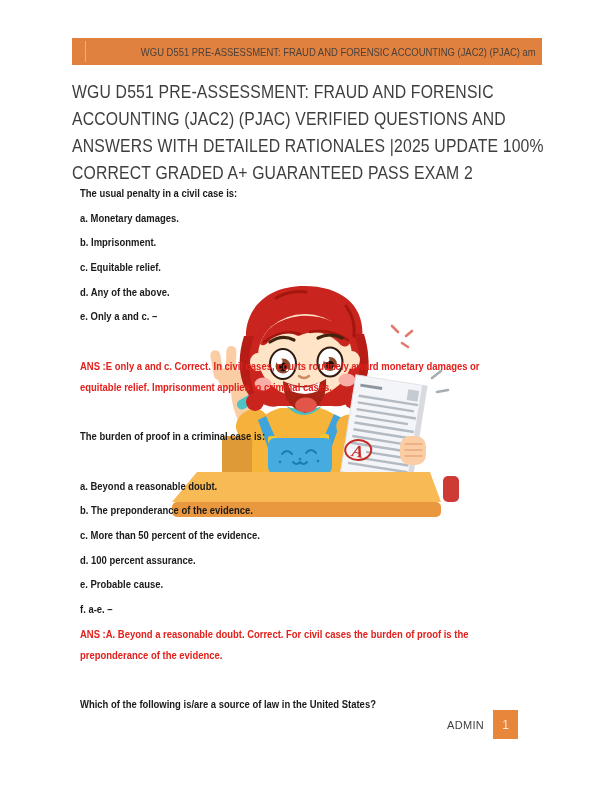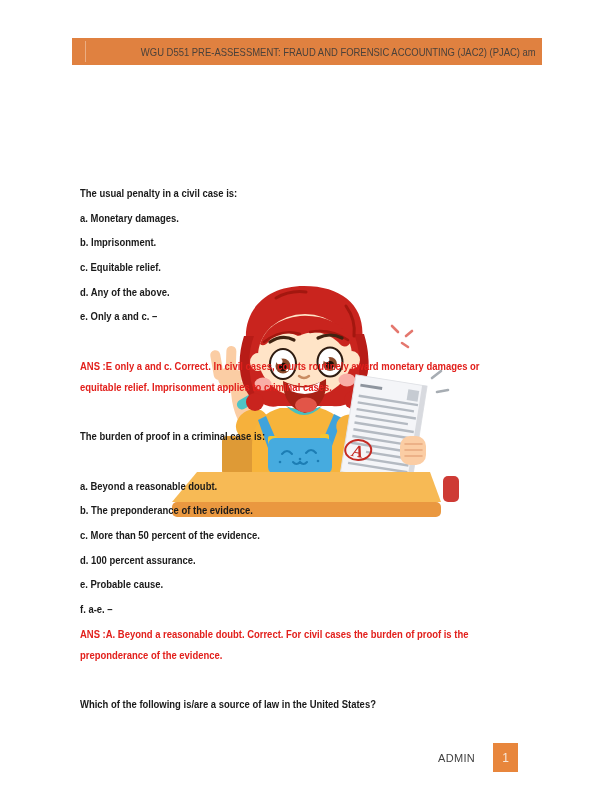--- a/index.html
+++ b/index.html
@@ -20,38 +20,44 @@
   .title{position:absolute;left:72px;top:79px;color:#3E3E3E;z-index:2;}
   .title-line{font-size:17.5px;line-height:27px;letter-spacing:.2px;white-space:nowrap;
     transform:scaleX(.9);transform-origin:0 50%;}
   
   .body-text{position:absolute;left:72px;top:183px;width:480px;color:#1A1A1A;
     font-weight:700;font-size:11px;z-index:2;margin-left:8px;}
   .p{margin:0 0 3.7px;line-height:21px;white-space:nowrap;transform:scaleX(.86);transform-origin:0 0;}
   .gap{height:24.7px;}
   .red{color:#E2201C;}
   
-  .footer{position:absolute;top:743px;left:0;right:70px;display:flex;justify-content:flex-end;
-    align-items:center;gap:18px;z-index:3;}
+  .footer{position:absolute;top:710px;left:0;right:70px;display:flex;justify-content:flex-end;
+    align-items:center;gap:9px;z-index:3;}
   .admin{font-size:11px;color:#3F3F3F;letter-spacing:.3px;}
   .pagebox{width:25px;height:29px;background:#E8863C;color:#F8E8DA;font-size:12px;
     display:flex;align-items:center;justify-content:center;}
   
   .illustration{position:absolute;left:160px;top:278px;width:300px;height:245px;z-index:1;}
 </style>
 </head>
 <body>
 
 <div class="page">
 
   <div class="banner">
     <div class="banner-divider"></div>
     <span class="banner-text">WGU D551 PRE-ASSESSMENT: FRAUD AND FORENSIC ACCOUNTING (JAC2) (PJAC) am</span>
   </div>
 
+  <div class="title">
+    <div class="title-line">WGU D551 PRE-ASSESSMENT: FRAUD AND FORENSIC</div>
+    <div class="title-line">ACCOUNTING (JAC2) (PJAC) VERIFIED QUESTIONS AND</div>
+    <div class="title-line">ANSWERS WITH DETAILED RATIONALES |2025 UPDATE 100%</div>
+    <div class="title-line">CORRECT GRADED A+ GUARANTEED PASS EXAM 2</div>
+  </div>
 
   <svg class="illustration" viewBox="0 0 300 245" aria-hidden="true">
 
     <g>
       <rect x="62" y="158" width="36" height="40" rx="5" fill="#DE9A36"></rect>
     </g>
 
     <g>
       <rect x="283" y="198" width="16" height="26" rx="5" fill="#CE3B35"></rect>
     </g>

